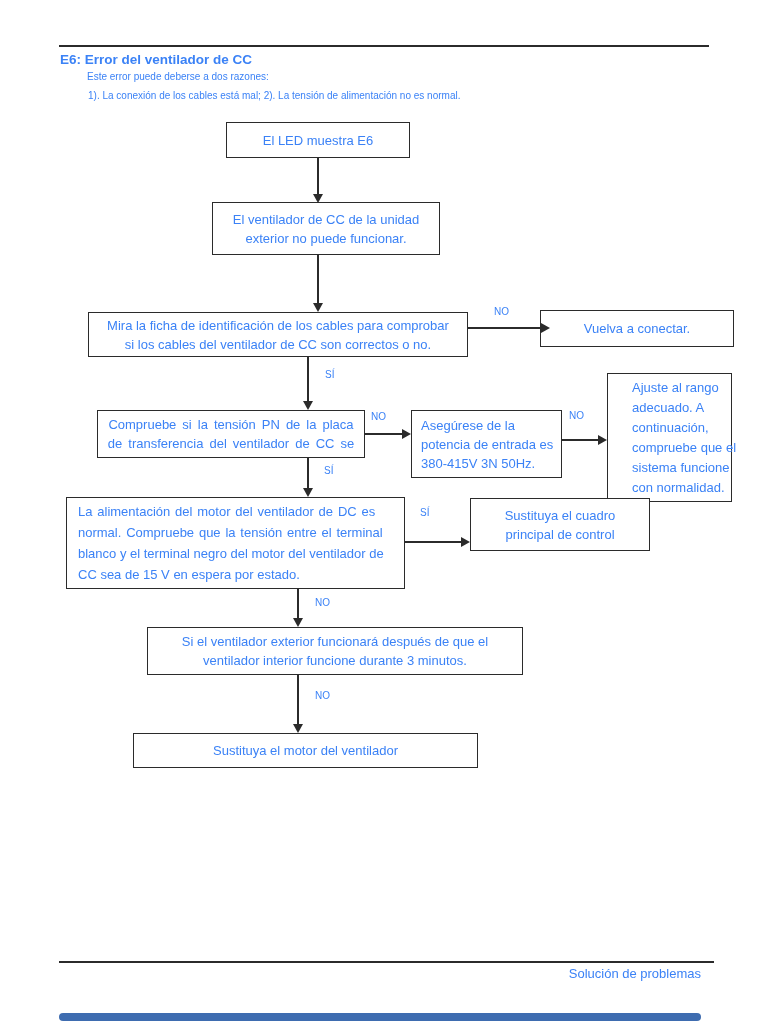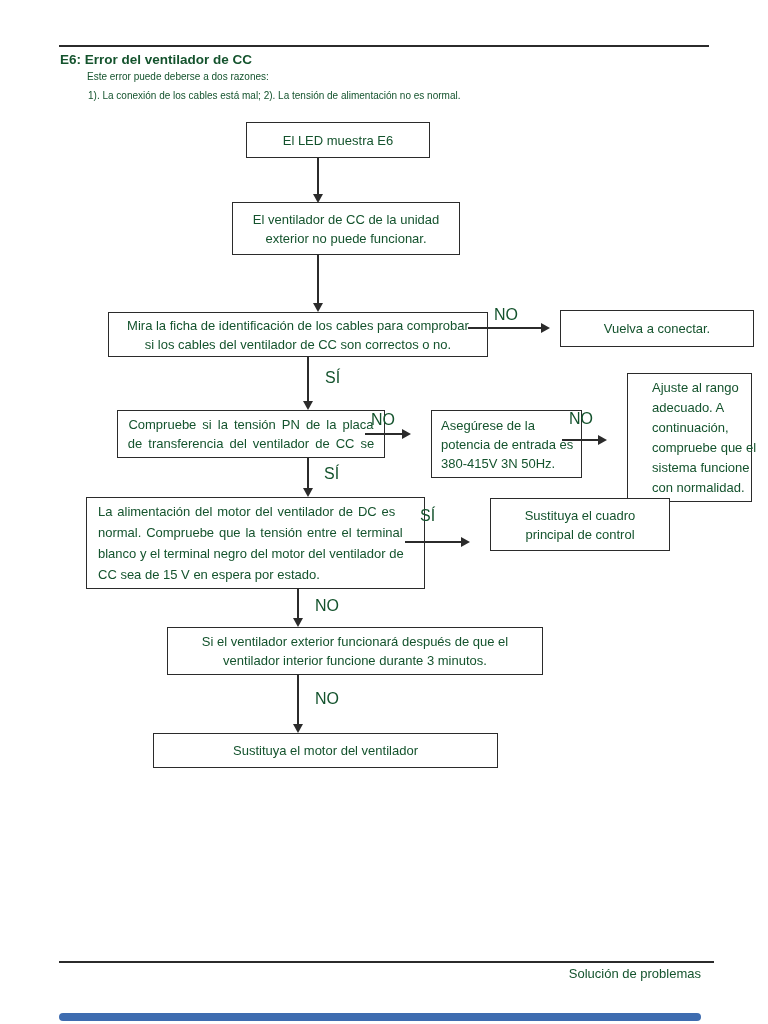--- a/index.html
+++ b/index.html
@@ -1,41 +1,41 @@
 <!DOCTYPE html>
 <html><head>
 <meta charset="utf-8">
 <style>
   html,body { margin:0; padding:0; background:#ffffff; }
   .page {
     position:relative; width:768px; height:1024px; background:#ffffff;
-    font-family:"Liberation Sans", sans-serif; color:#14532d; overflow:hidden;
+    font-family:"Liberation Sans", sans-serif; color:#3b82f6; overflow:hidden;
   }
   .rule { position:absolute; background:#2b2b2b; }
   .doc-title { position:absolute; font-size:13.5px; font-weight:bold; white-space:nowrap; }
   .doc-line { position:absolute; font-size:10px; white-space:nowrap; }
   .node {
     position:absolute; box-sizing:border-box; background:#fff;
     border:1.5px solid #2b2b2b; font-size:13px; line-height:19px;
-    display:flex; flex-direction:column; justify-content:center;margin-left:20px;
+    display:flex; flex-direction:column; justify-content:center;
   }
   .node.center { text-align:center; align-items:center; }
   .node.leftal { text-align:left; align-items:flex-start; }
   .ln { white-space:nowrap; }
   .stretch { word-spacing:2.4px; }
   .stretch-lite { word-spacing:1.2px; }
   .vline { position:absolute; width:2px; background:#2b2b2b; }
   .hline { position:absolute; height:2px; background:#2b2b2b; }
   .arr-d { position:absolute; width:0; height:0;
     border-left:5px solid transparent; border-right:5px solid transparent;
     border-top:9px solid #2b2b2b; }
   .arr-r { position:absolute; width:0; height:0;
     border-top:5px solid transparent; border-bottom:5px solid transparent;
     border-left:9px solid #2b2b2b; }
-  .edge-label { position:absolute; font-size:16px; white-space:nowrap; }
+  .edge-label { position:absolute; font-size:10px; white-space:nowrap; }
   .footer-text { position:absolute; font-size:13px; text-align:right; }
   .accent-bar { position:absolute; border-radius:4px; }
 </style>
 </head>
 <body>
 
 <div class="page">
 
   <div class="rule" style="left:59px;top:45px;width:650px;height:2px"></div>
   <div class="doc-title" style="left:60px;top:52px">E6: Error del ventilador de CC</div>

